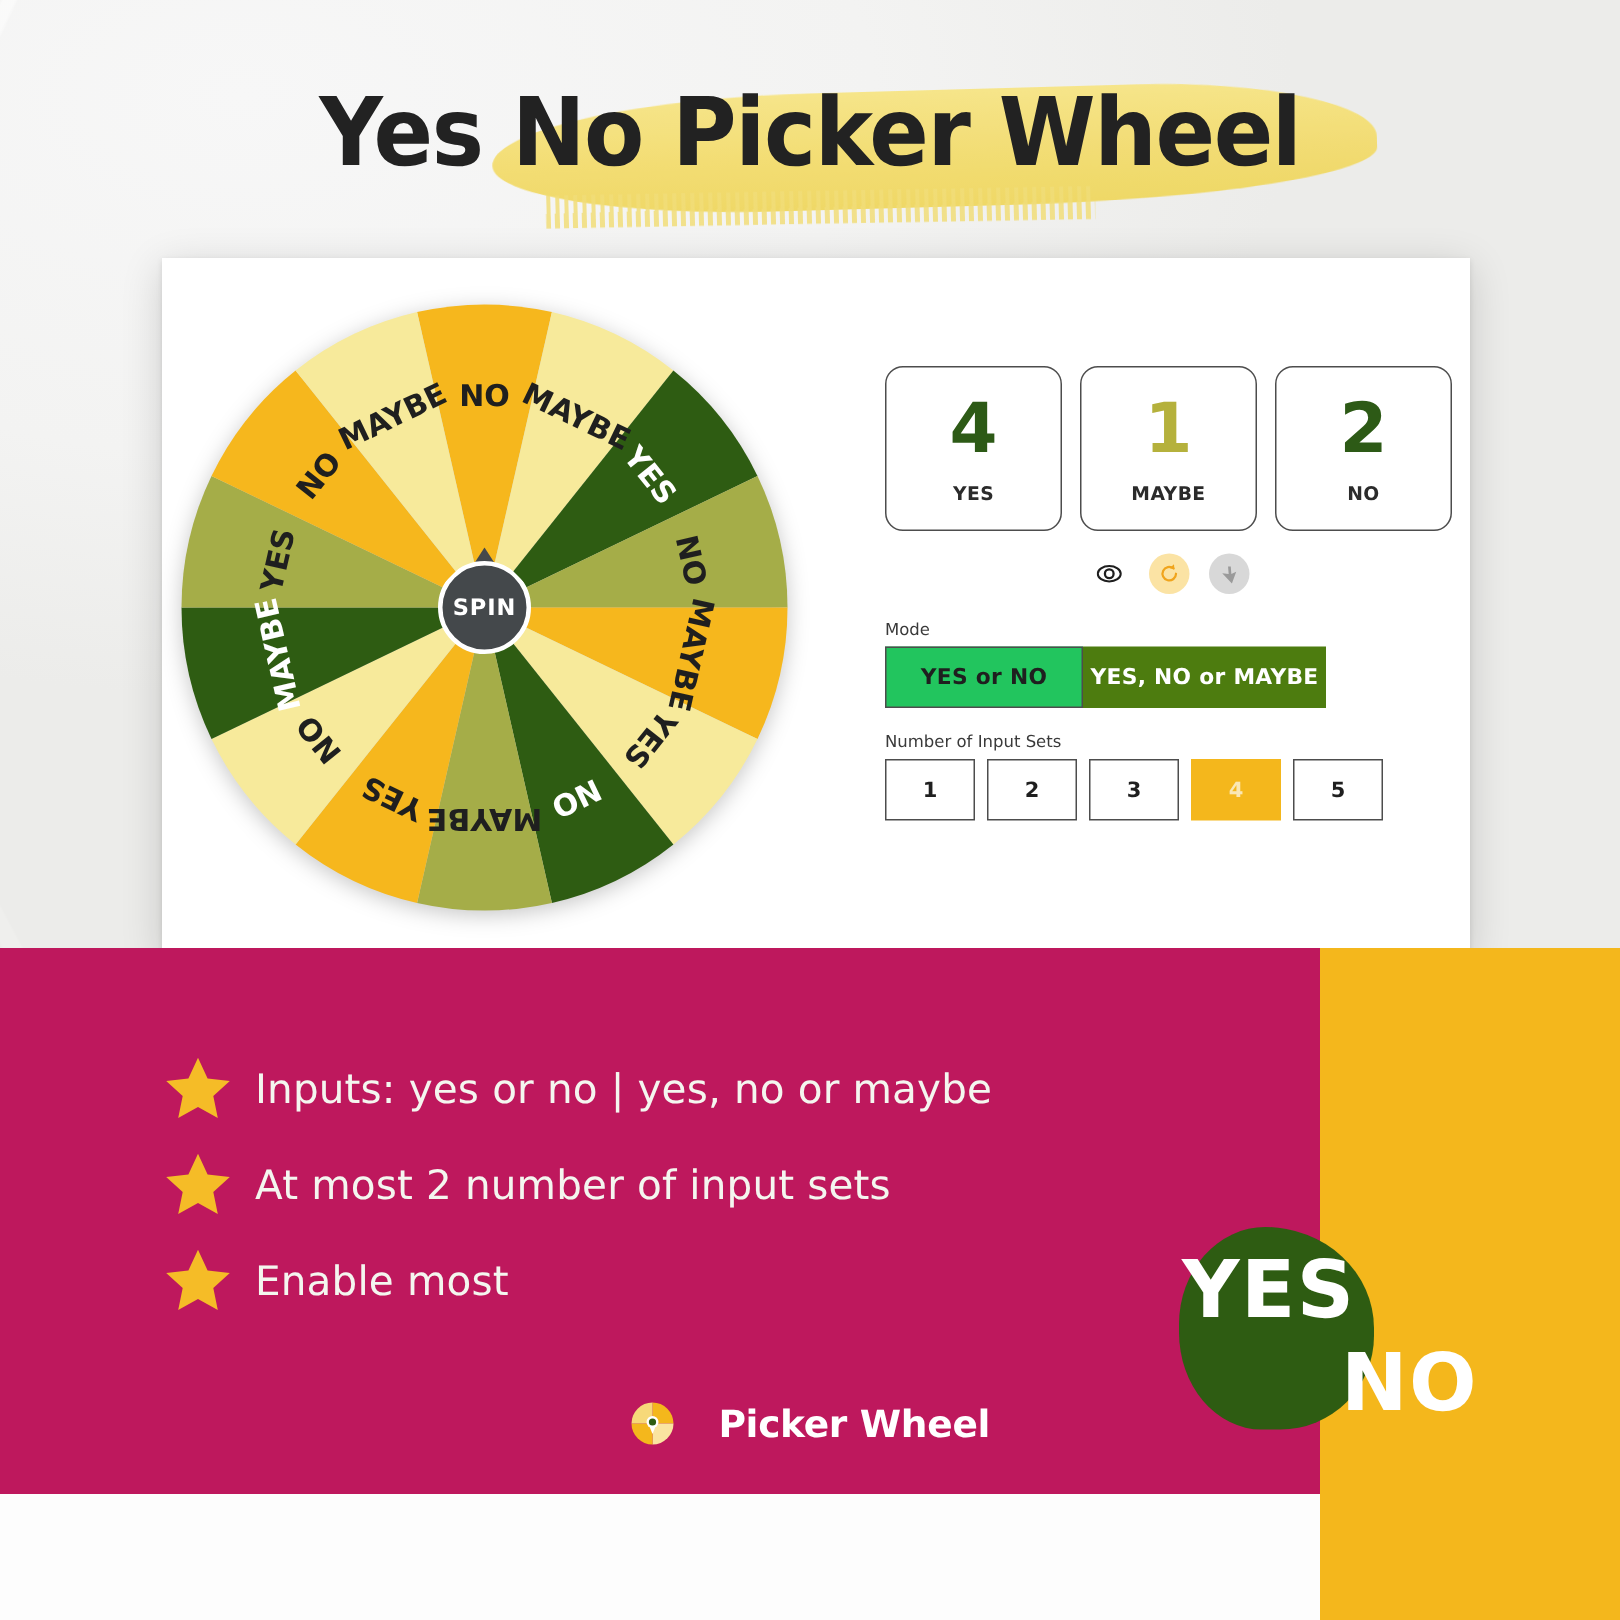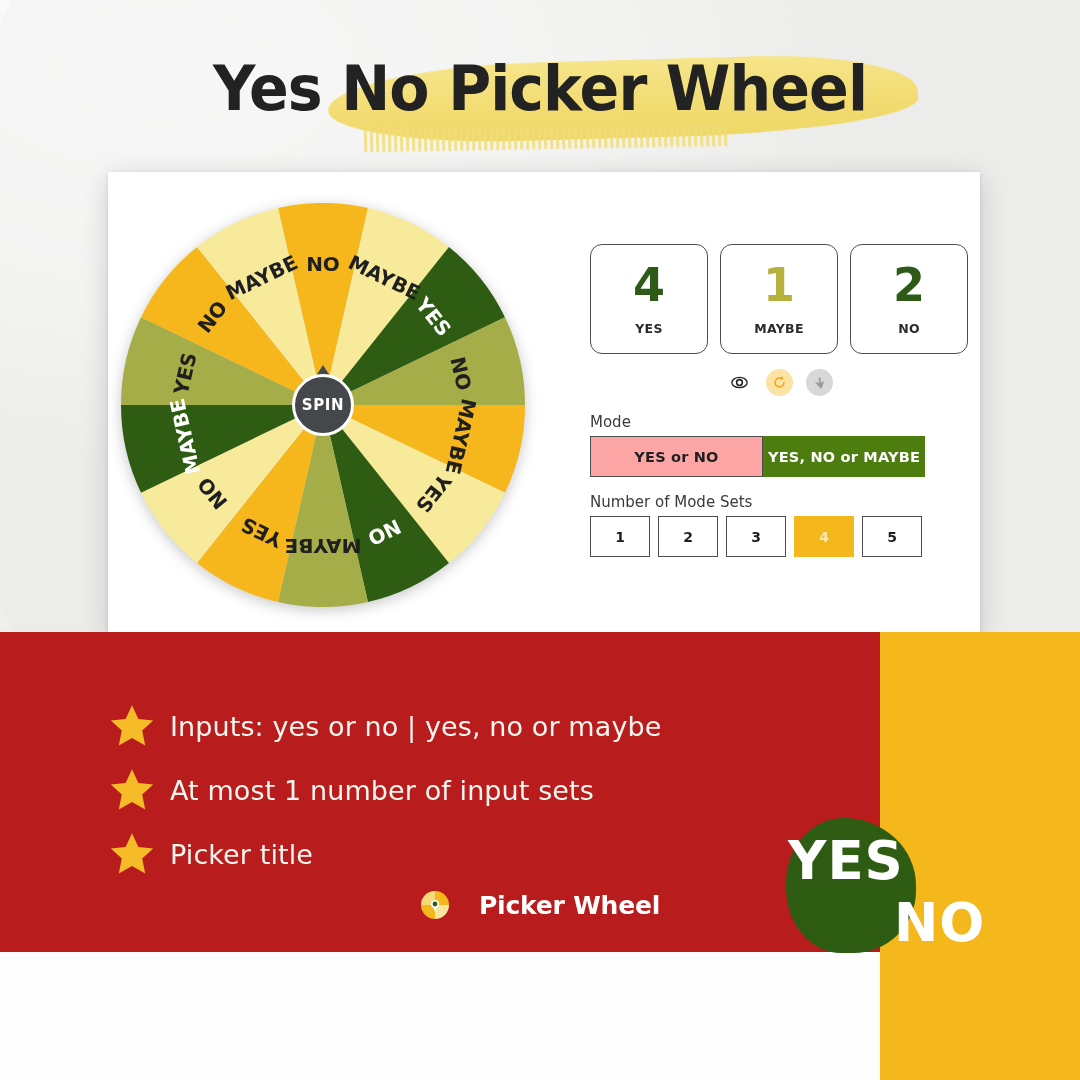--- a/index.html
+++ b/index.html
@@ -97,41 +97,41 @@
   }
   .result-count{ font-size:46px; font-weight:bold; line-height:1; }
   .result-label{ font-size:12.5px; font-weight:bold; color:#2b2b2b; margin-top:13px; letter-spacing:.3px; }
 
   #icon-row{ display:flex; gap:13px; justify-content:center; align-items:center; margin-top:15px; }
   .mini-icon{ width:27px;height:27px;border-radius:50%; display:flex;align-items:center;justify-content:center; }
   .mini-icon.plain{ background:transparent; }
   .mini-icon.amber{ background:#fbe3a4; }
   .mini-icon.grey{ background:#d8d8d8; }
 
-  .field-label{ font-size:15px; color:#3a3a3a; margin-bottom:5px; }
+  .field-label{ font-size:11px; color:#3a3a3a; margin-bottom:5px; }
   #mode-block{ margin-top:17px; }
   #mode-buttons{ display:flex; }
   .mode-btn{
     height:41px; display:flex;align-items:center;justify-content:center;
     font-size:14.5px; font-weight:bold; letter-spacing:.2px;
   }
-  .mode-btn.off{ width:173px; border:1.6px solid #4d4d4d; background:#fca5a5; color:#1f1f1f; }
+  .mode-btn.off{ width:132px; border:1.6px solid #4d4d4d; background:#22c55e; color:#1f1f1f; }
   .mode-btn.on{ width:162px; background:#4d7c0f; color:#ffffff; }
 
   #sets-block{ margin-top:16px; }
   #sets-buttons{ display:flex; gap:8px; }
   .set-btn{
     width:60px; height:41px; display:flex;align-items:center;justify-content:center;
     font-size:14px; font-weight:bold;
   }
   .set-btn.off{ border:1.6px solid #4d4d4d; background:#fff; color:#1f1f1f; }
   .set-btn.on{ background:#f4b71c; color:#fae7b4; }
 
   
-  #bottom{ position:absolute; left:0; top:632px; width:1080px; height:320px; background:#b91c1c; }
+  #bottom{ position:absolute; left:0; top:632px; width:1080px; height:364px; background:#be185d; }
   #yellow-block{ position:absolute; left:880px; top:0; width:200px; height:448px; background:#f4b71c; }
   #green-bulge{
     position:absolute; left:786px; top:186px; width:130px; height:135px;
     background:#2e5c12;
     border-radius:46% 58% 50% 44% / 50% 52% 48% 50%;
   }
 
   #bullets{ position:absolute; left:108px; top:62px; width:640px; }
   .bullet{ display:flex; align-items:center; height:64px; }
   .star-icon{ width:48px; height:48px; flex:0 0 48px; margin-right:14px; }
@@ -240,21 +240,21 @@
 
     <div id="mode-block">
       <div class="field-label">Mode</div>
       <div id="mode-buttons">
           <div class="mode-btn off">YES or NO</div>
           <div class="mode-btn on">YES, NO or MAYBE</div>
         </div>
     </div>
 
     <div id="sets-block">
-      <div class="field-label">Number of Mode Sets</div>
+      <div class="field-label">Number of Input Sets</div>
       <div id="sets-buttons">
           <div class="set-btn off">1</div>
           <div class="set-btn off">2</div>
           <div class="set-btn off">3</div>
           <div class="set-btn on">4</div>
           <div class="set-btn off">5</div>
         </div>
     </div>
 
   </div>
@@ -268,27 +268,27 @@
       <div class="bullet">
         <span class="star-icon"><svg viewBox="0 0 24 24" width="48" height="48">
             <path d="M12 1.6 L15.2 8.5 L22.6 9.3 L17.1 14.3 L18.6 21.7 L12 18 L5.4 21.7 L6.9 14.3 L1.4 9.3 L8.8 8.5 Z" fill="#f5bc27"></path>
           </svg></span>
         <span class="bullet-text">Inputs: yes or no | yes, no or maybe</span>
       </div>
       <div class="bullet">
         <span class="star-icon"><svg viewBox="0 0 24 24" width="48" height="48">
             <path d="M12 1.6 L15.2 8.5 L22.6 9.3 L17.1 14.3 L18.6 21.7 L12 18 L5.4 21.7 L6.9 14.3 L1.4 9.3 L8.8 8.5 Z" fill="#f5bc27"></path>
           </svg></span>
-        <span class="bullet-text">At most 1 number of input sets</span>
+        <span class="bullet-text">At most 2 number of input sets</span>
       </div>
       <div class="bullet">
         <span class="star-icon"><svg viewBox="0 0 24 24" width="48" height="48">
             <path d="M12 1.6 L15.2 8.5 L22.6 9.3 L17.1 14.3 L18.6 21.7 L12 18 L5.4 21.7 L6.9 14.3 L1.4 9.3 L8.8 8.5 Z" fill="#f5bc27"></path>
           </svg></span>
-        <span class="bullet-text">Picker title</span>
+        <span class="bullet-text">Enable most</span>
       </div>
     </div>
 
   <div id="yesno-graphic">
     <div id="yes-word">YES</div>
     <div id="no-word">NO</div>
   </div>
 
   <div id="footer-logo">
     <svg width="30" height="30" viewBox="0 0 30 30">

